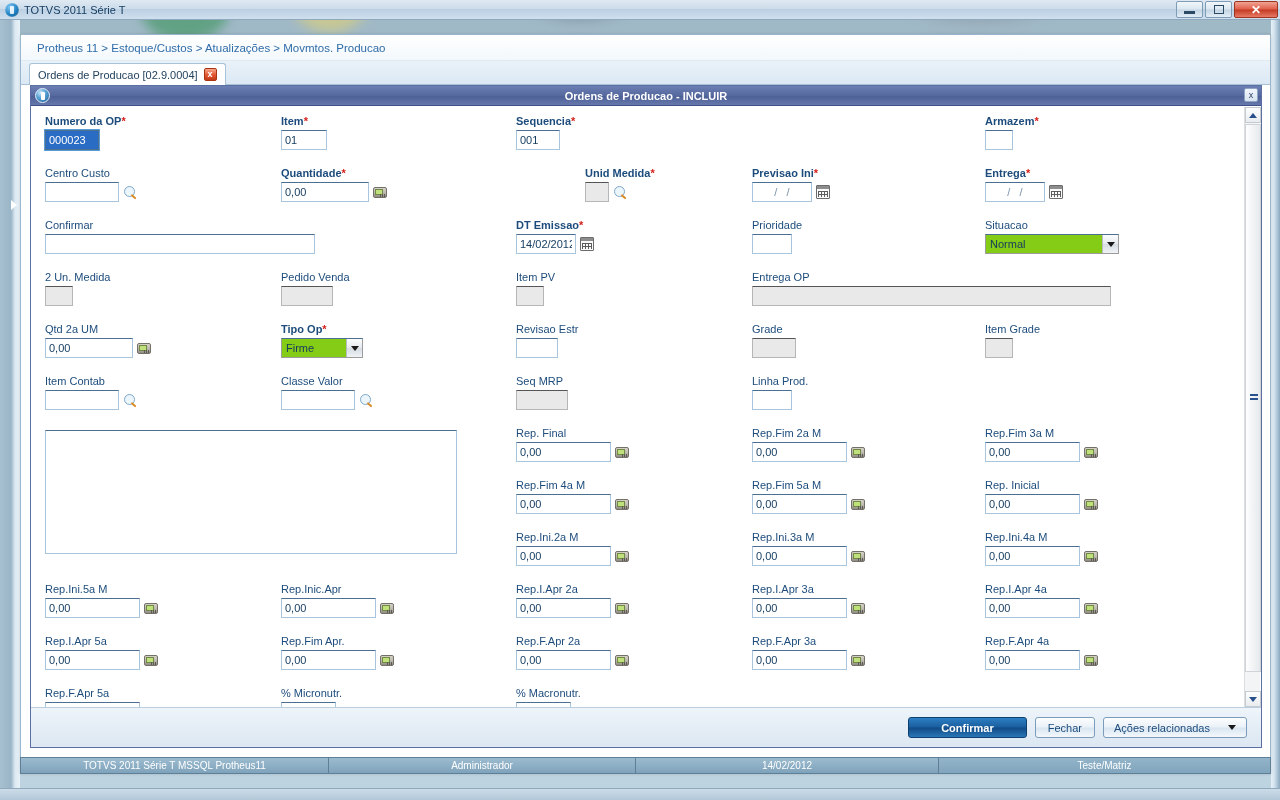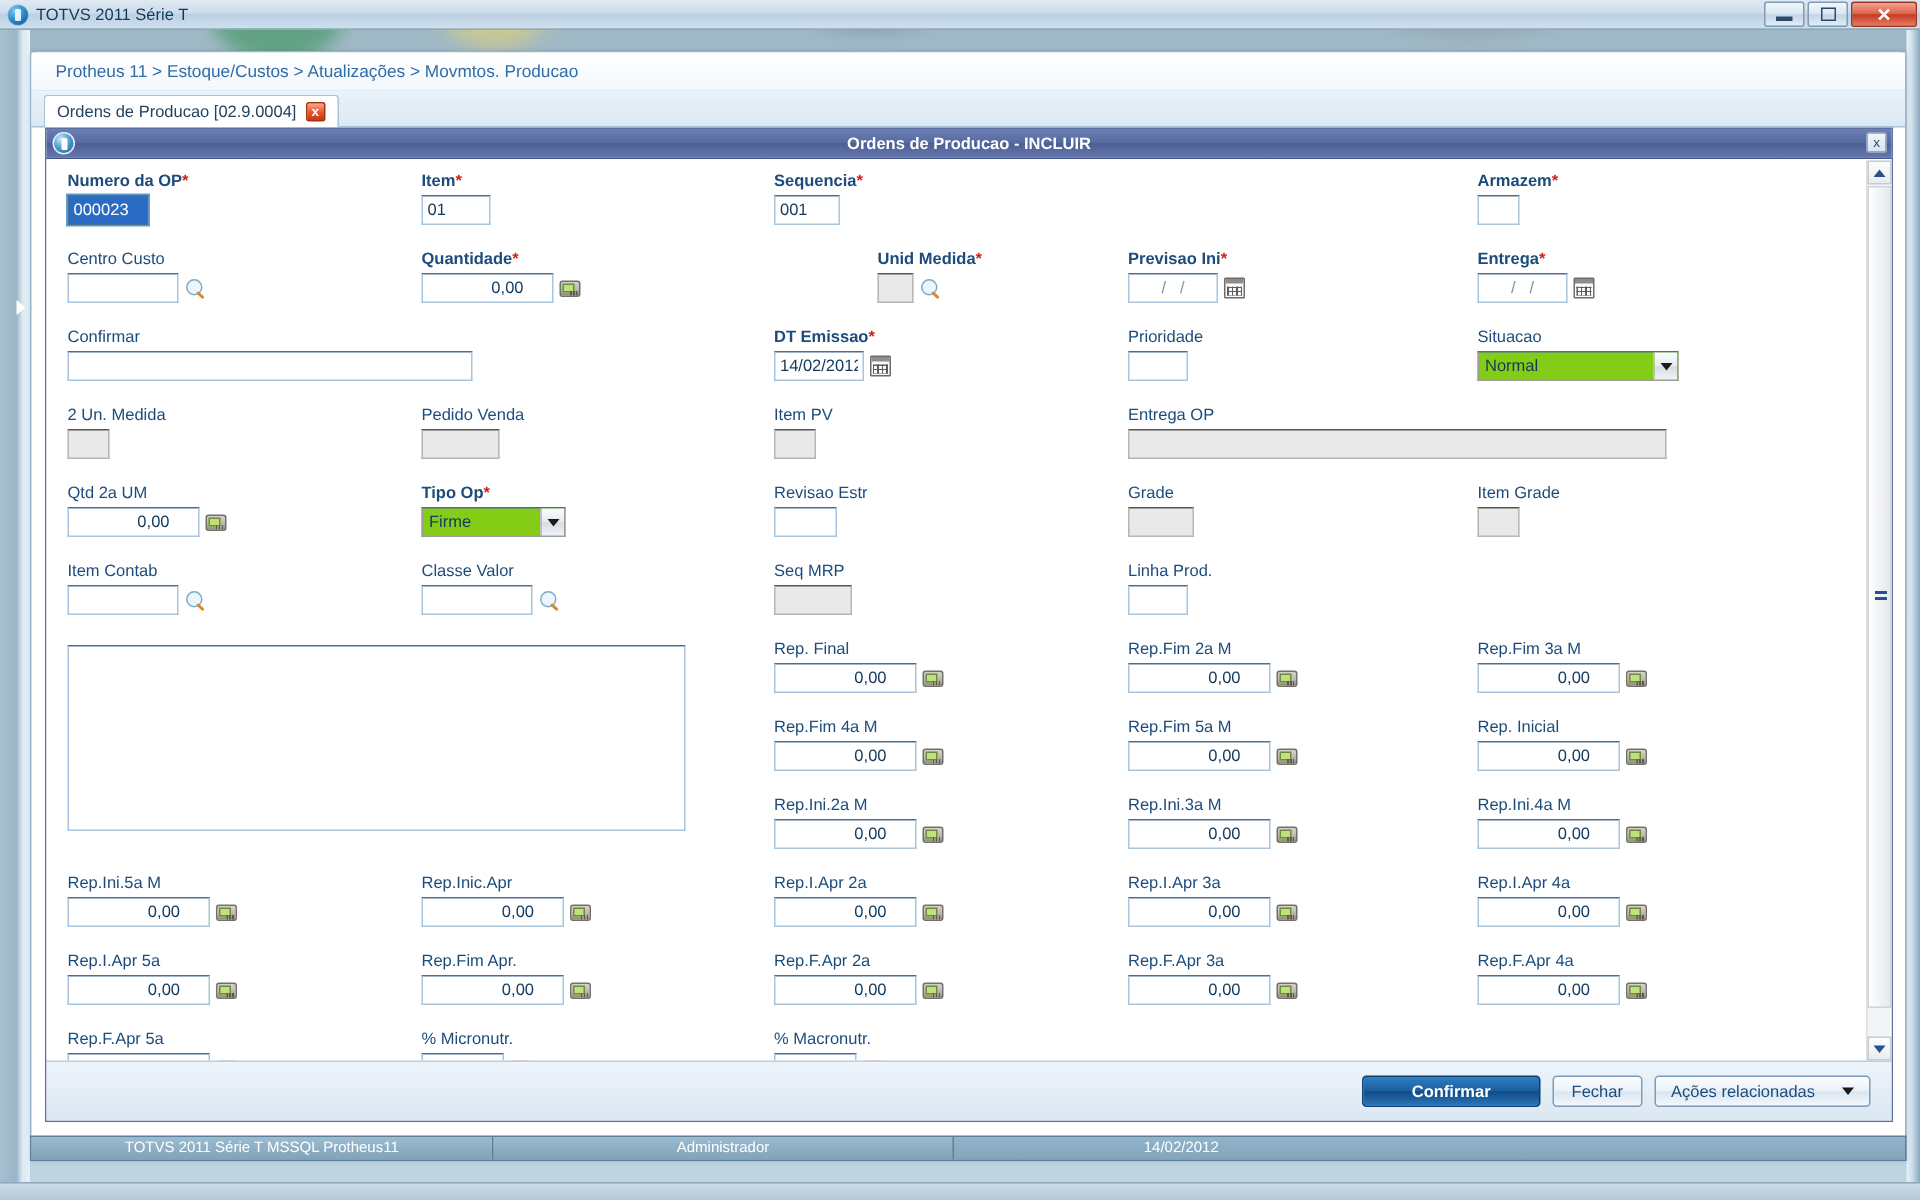--- a/index.html
+++ b/index.html
@@ -205,21 +205,21 @@
   .flabel.req { font-weight: bold; }
   .flabel .star { color: #d4201a; font-weight: bold; }
   .fctl { display: flex; align-items: center; gap: 4px; margin-top: 3px; }
   .inp {
     height: 20px; border: 1px solid #a9c5de;
     border-top: 1px solid #4a6f91;
     background: #ffffff; color: #123a5e; font-size: 11px;
     padding: 0 3px; line-height: 18px;
     font-family: "Liberation Sans", sans-serif;
   }
-  .inp.num { text-align: right; padding-right: 19px; }
+  .inp.num { text-align: left; padding-right: 19px; }
   .inp.ro {
     background: #e9e9e9; border: 1px solid #b6b6b6; border-top: 1px solid #555;
   }
   .inp.sel {
     background: #2a6cc4; color: #ffffff;
     border: 1px solid #4a6f91; outline: 1px solid #5a9bd5;
   }
   .inp.date { text-align: center; }
   .inp.ph { color: #7a94ac; }
   textarea.inp { resize: none; padding: 2px 3px; line-height: 13px; }
@@ -517,21 +517,21 @@
               <div class="flabel">Qtd 2a UM</div>
               <div class="fctl">
                 <input class="inp num" style="width: 88px;" value="0,00">
                 <span class="ic ic-calc"></span>
               </div>
             </div>
 
             <div class="fld" style="left:250px;top:216px;">
               <div class="flabel req"><span>Tipo Op</span><span class="star">*</span></div>
               <div class="fctl">
-                <div class="combo" style="width:96px;justify-content:space-between;">
+                <div class="combo" style="width:82px;justify-content:space-between;">
                   <span class="ctext">Firme</span>
                   <span class="cbtn">
                       <i class="caret"></i>
                     </span>
                 </div>
               </div>
             </div>
 
             <div class="fld" style="left:485px;top:216px;">
               <div class="flabel">Revisao Estr</div>
@@ -774,18 +774,19 @@
           </div>
         </div>
 
       </div>
     </div>
 
     <div id="statusbar">
       <div class="stcell" style="flex:0 0 308px;">TOTVS 2011 Série T  MSSQL Protheus11</div>
       <div class="stcell" style="flex:0 0 307px;">Administrador</div>
       <div class="stcell" style="flex:0 0 303px;">14/02/2012</div>
+      <div class="stcell" style="flex:1;">Teste/Matriz</div>
     </div>
 
   </div>
 </div>
 
 <div id="taskbar"></div>
 
 </body></html>

